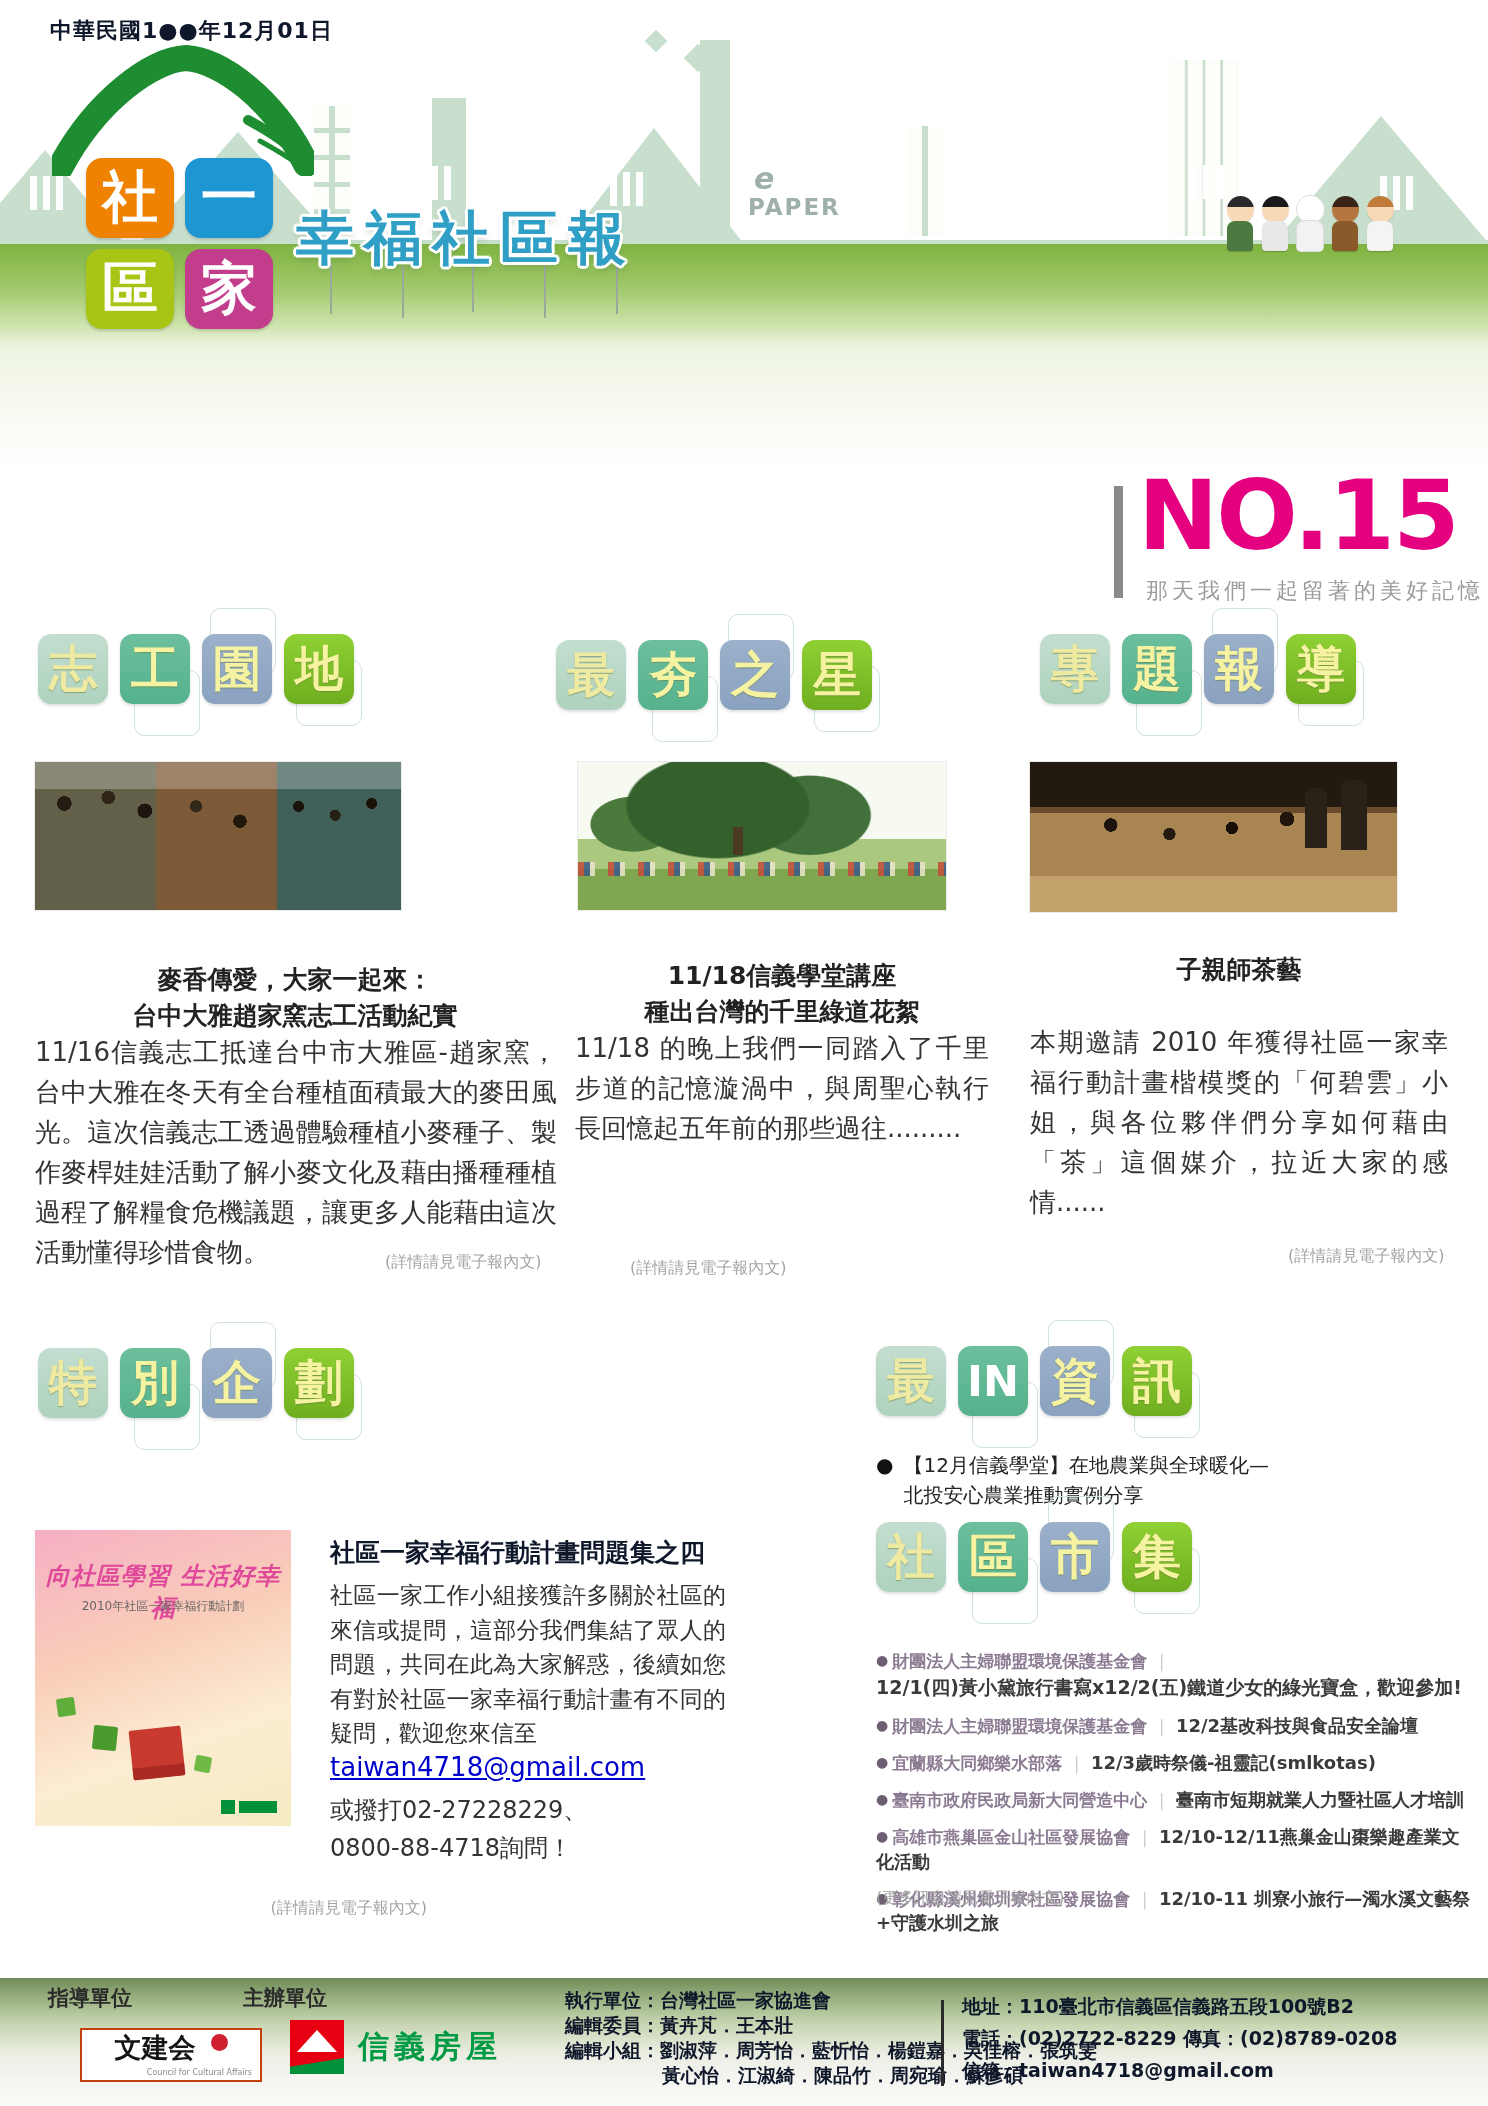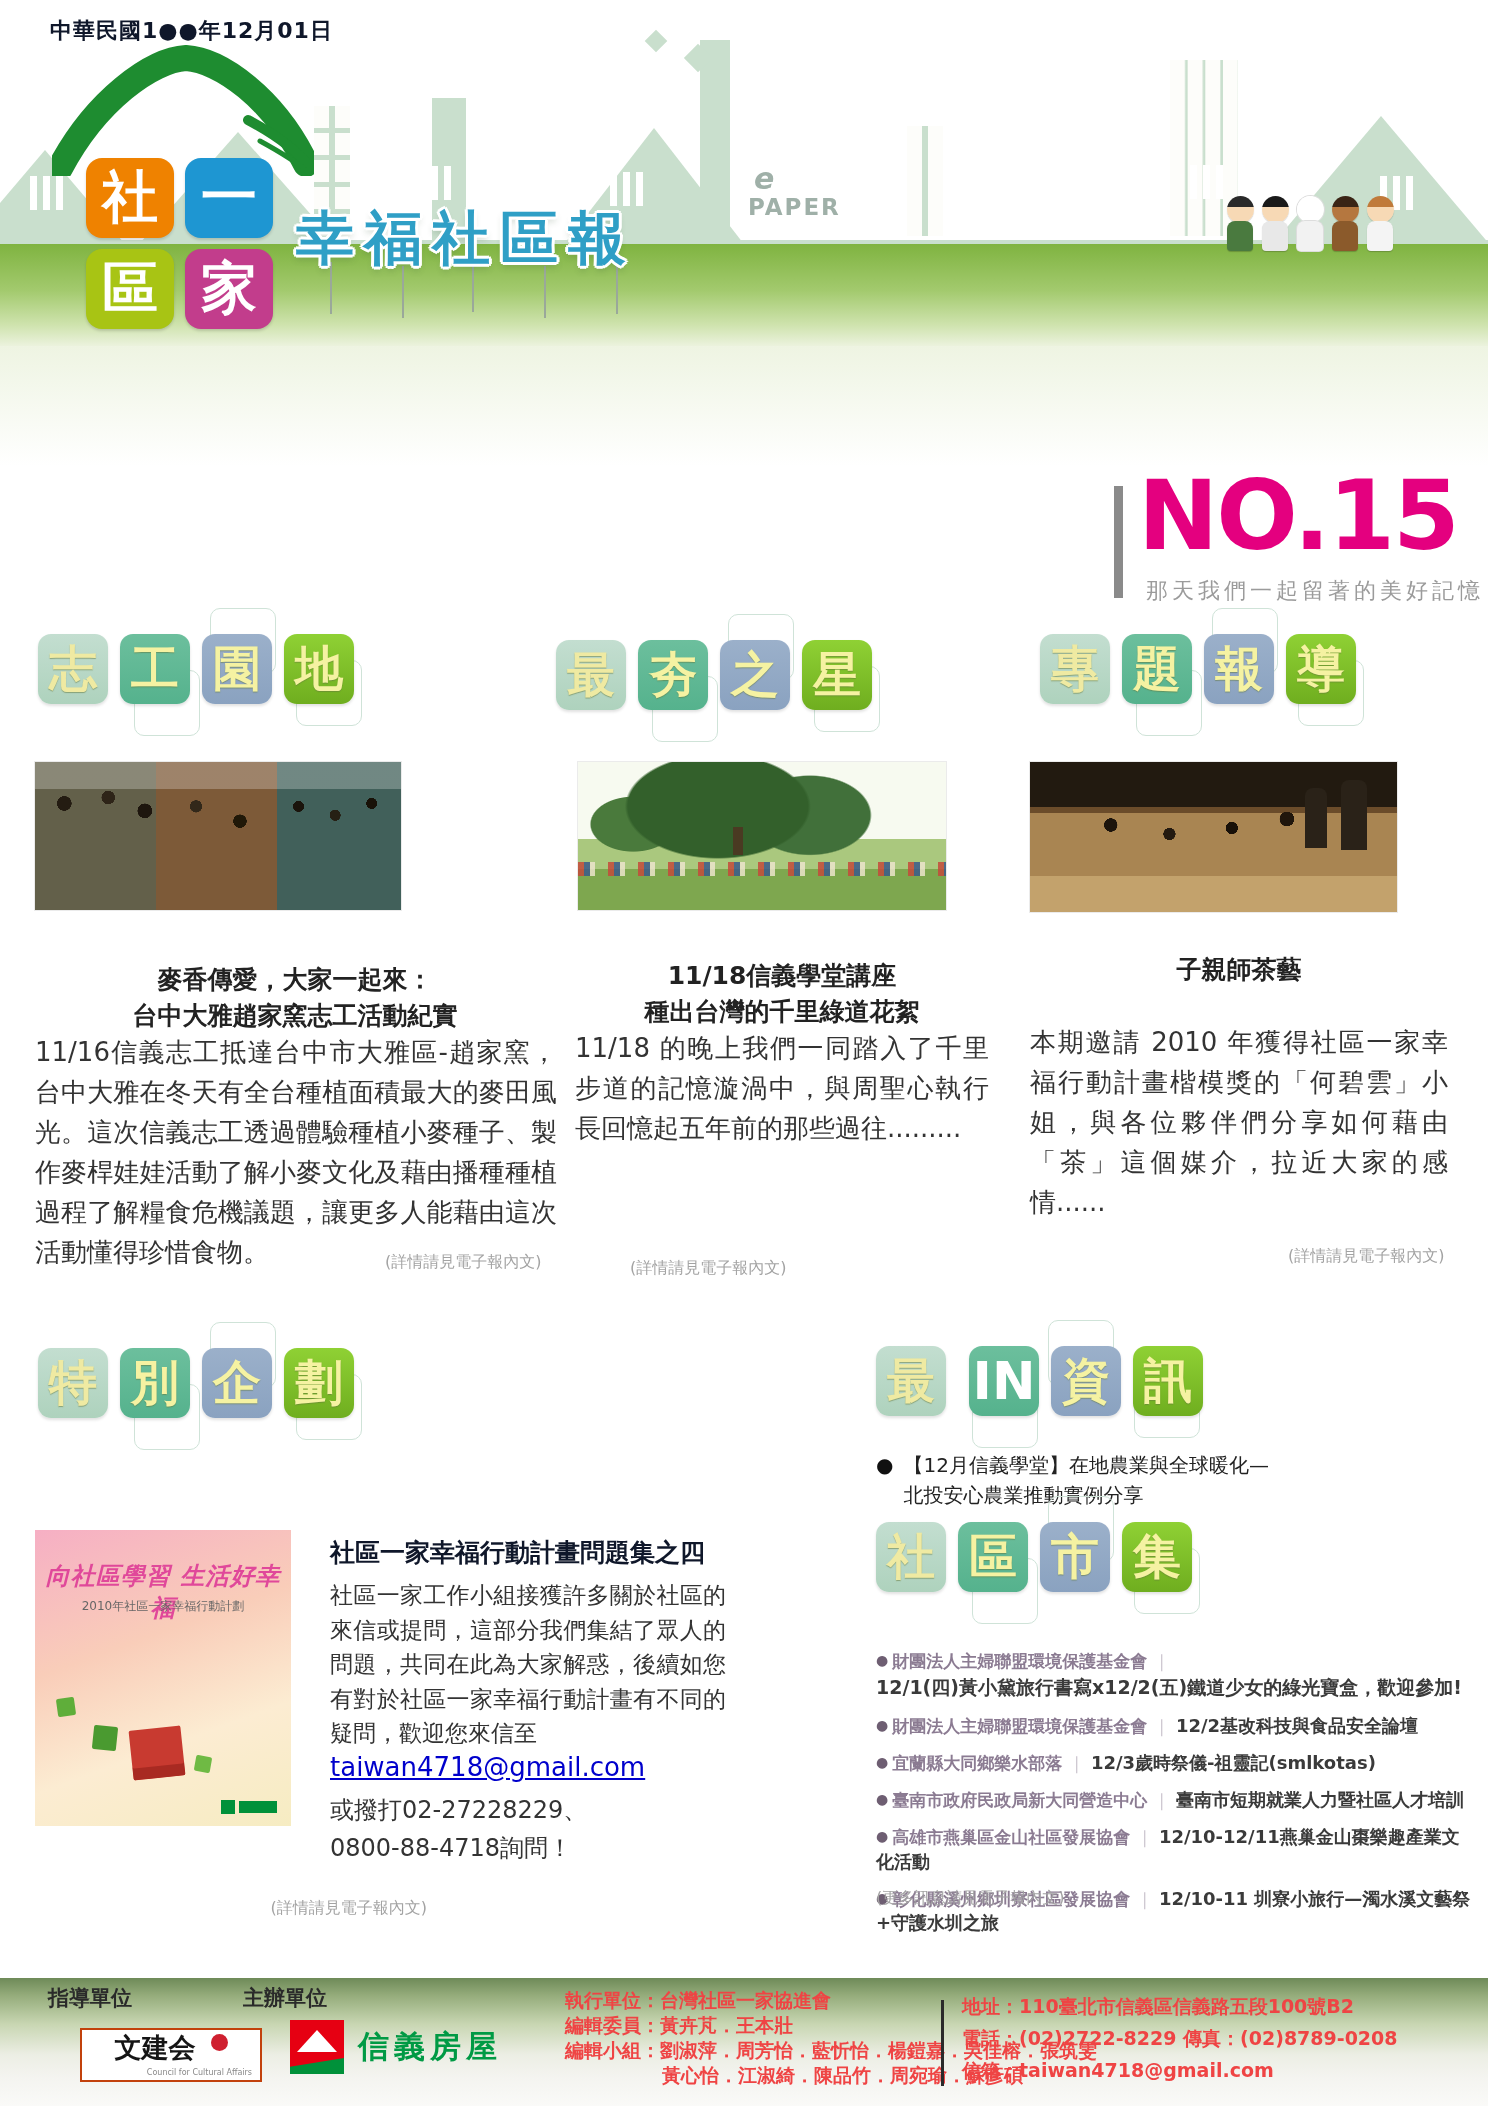--- a/index.html
+++ b/index.html
@@ -55,21 +55,21 @@
 
   
   .tile-header{position:absolute;display:flex;gap:12px;z-index:2;}
   .tile{width:70px;height:70px;border-radius:13px;display:flex;align-items:center;justify-content:center;
         font-size:48px;font-weight:bold;color:#f5f2a2;position:relative;z-index:2;
         text-shadow:0 1px 1px rgba(100,120,60,.55);box-shadow:0 2px 3px rgba(0,0,0,.12);}
   .tA{background:linear-gradient(180deg,#c3ded0,#aed2bd);color:#efeaa2;}
   .tB{background:linear-gradient(180deg,#6cbf9d,#55b28d);}
   .tC{background:linear-gradient(180deg,#9bb0ca,#8aa2c0);}
   .tD{background:linear-gradient(180deg,#8fd134,#6fae1f);}
-  .tile.latin{font-size:52px;color:#fff;text-shadow:none;margin-left:11px;}
+  .tile.latin{font-size:43px;color:#fff;text-shadow:none;}
   .ghost{position:absolute;border:1px solid #cfe3d8;border-radius:10px;width:64px;height:64px;z-index:1;}
 
   
   .photo{position:absolute;overflow:hidden;box-shadow:0 0 0 1px rgba(0,0,0,.08);}
   .ph1{background:
     radial-gradient(circle 12px at 8% 28%,#241c12 60%,transparent 62%),
     radial-gradient(circle 11px at 20% 24%,#2e2418 60%,transparent 62%),
     radial-gradient(circle 12px at 30% 33%,#1e160e 60%,transparent 62%),
     radial-gradient(circle 10px at 44% 30%,#32281a 60%,transparent 62%),
     radial-gradient(circle 11px at 56% 40%,#201808 60%,transparent 62%),
@@ -137,21 +137,21 @@
   .cca .nm{font-size:27px;font-weight:bold;color:#151515;font-family:"DejaVu Serif","Liberation Serif",serif;}
   .cca .seal{width:17px;height:17px;border-radius:50%;background:#cf2030;align-self:flex-start;margin-top:4px;}
   .cca .cap{position:absolute;right:8px;bottom:3px;font-size:8px;color:#888;}
   .sinyi{position:absolute;left:290px;top:2020px;display:flex;align-items:center;gap:14px;}
   .sinyi .sq{width:54px;height:54px;background:#e60012;position:relative;overflow:hidden;}
   .sinyi .sq .roof{position:absolute;left:50%;top:10px;transform:translateX(-50%);
      width:0;height:0;border-left:20px solid transparent;border-right:20px solid transparent;border-bottom:22px solid #fff;}
   .sinyi .sq .base{position:absolute;left:0;bottom:0;width:100%;height:16px;background:#00913a;
      clip-path:polygon(0 100%,100% 100%,100% 0,0 55%);}
   .sinyi .nm{font-size:31px;font-weight:bold;color:#009a44;letter-spacing:5px;}
-  .f-line{position:absolute;font-size:19px;font-weight:bold;color:#ef4444;}
+  .f-line{position:absolute;font-size:19px;font-weight:bold;color:#0f172a;}
   .f-div{position:absolute;left:941px;top:2000px;width:3px;height:86px;background:#2a2a2a;}
 </style>
 </head>
 <body>
 
 <div class="page">
 
   <div class="abs" style="left:0;top:0;width:1488px;height:500px;">
 
     <div class="tri" style="left:-40px;top:150px;width:170px;height:100px;"></div>

